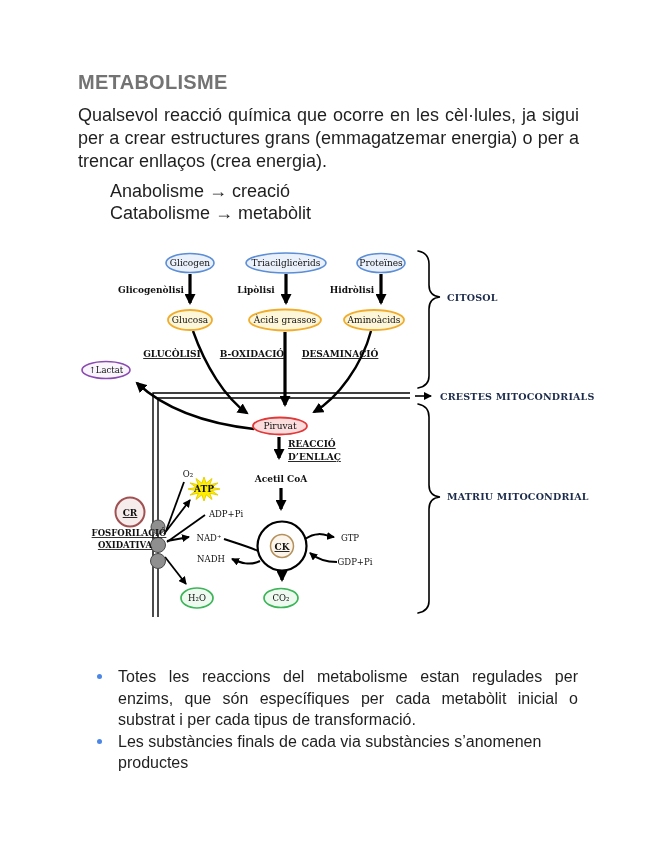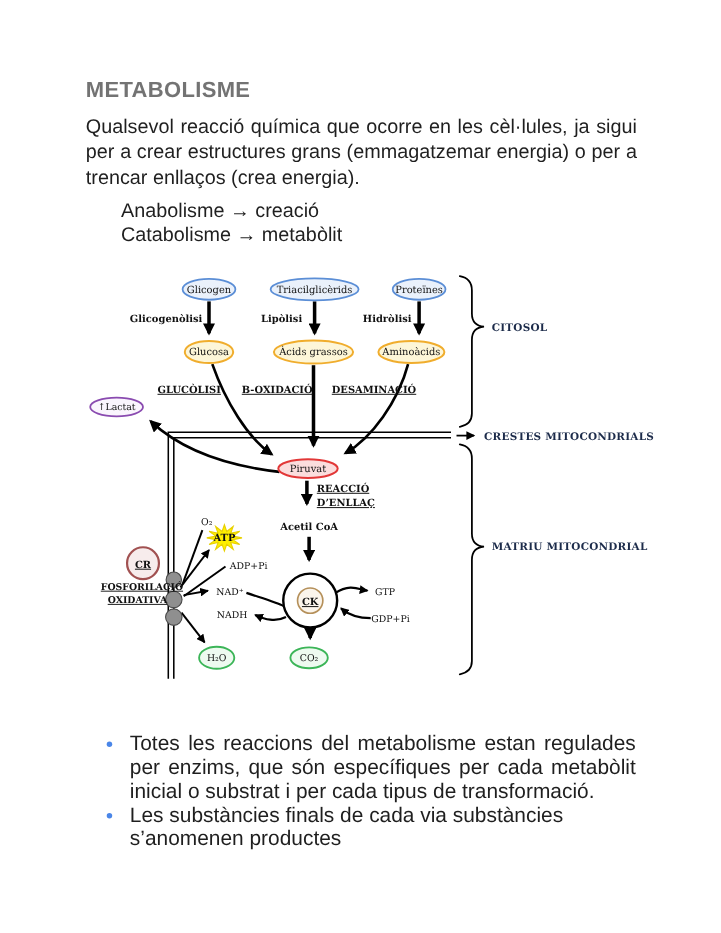--- a/index.html
+++ b/index.html
@@ -16,21 +16,21 @@
     font-size:18px;line-height:23px;text-align:justify;
   }
   .defs-block{position:absolute;left:78px;top:180px;font-size:18px;line-height:22px;margin-left:32px;}
   .h2{
     position:absolute;left:78px;top:644px;font-size:14px;font-weight:bold;
     color:#4a86e8;letter-spacing:.2px;
   }
   .bullets{position:absolute;left:97px;top:666px;width:481px;}
   .bullet{display:flex;align-items:flex-start;}
   .dot{width:5px;height:5px;border-radius:50%;background:#4a86e8;margin:8px 16px 0 0;flex:none;}
-  .btext{font-size:19px;line-height:21.5px;text-align:justify;width:460px;}
+  .btext{font-size:16px;line-height:21.5px;text-align:justify;width:460px;}
   .btext.single{text-align:left;}
   svg.diagram{position:absolute;left:0;top:0;}
   svg.diagram text{font-family:"DejaVu Serif","Liberation Serif",serif;fill:#111111;font-size:9px;}
   svg.diagram text.b{font-weight:bold;}
   svg.diagram text.u{text-decoration:underline;}
   svg.diagram text.mid{text-anchor:middle;}
   svg.diagram text.reg{fill:#1c2b4a;font-weight:bold;font-size:9.5px;letter-spacing:.2px;}
   svg.diagram text.small{font-size:8.5px;}
 </style>
 </head>

